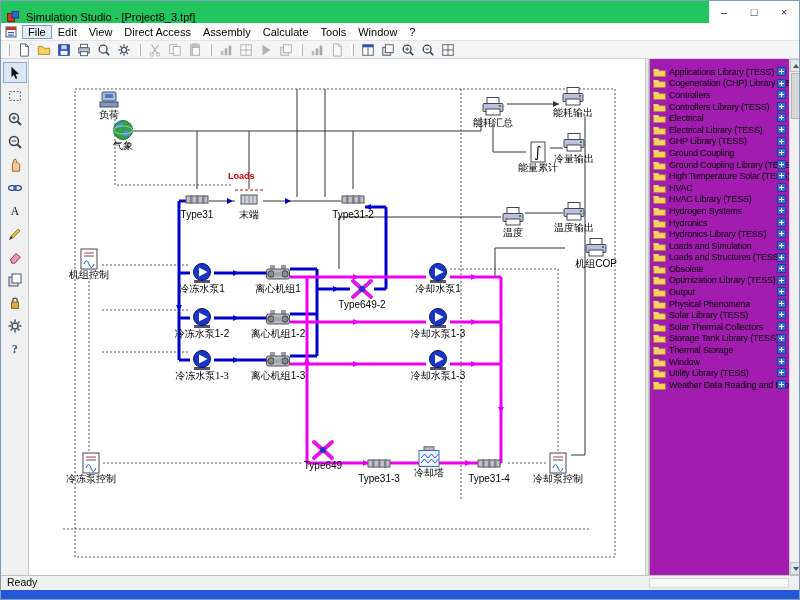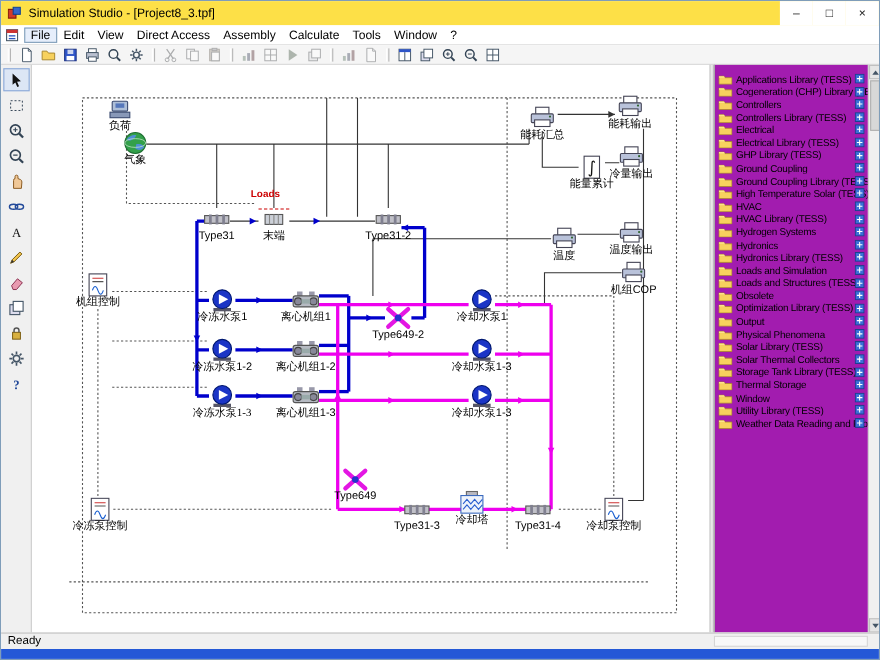--- a/index.html
+++ b/index.html
@@ -1,20 +1,20 @@
 <!DOCTYPE html>
 <html style="--chilled: #0000cc; --cooling: #ee00ee; --wire: #333333; --loads: #cc0000;"><head>
 <meta charset="utf-8">
 <style>
   *{box-sizing:border-box;margin:0;padding:0}
   html,body{background:#c8c8c8;font-family:"Liberation Sans",sans-serif}
   #app{position:relative;width:800px;height:600px;background:#fff;border:1px solid #7f9db9;overflow:hidden}
 
   
-  #titlebar{position:absolute;left:0;top:0;right:0;height:22px;background:#fde047;display:flex;align-items:center;font-size:11px;color:#000}
+  #titlebar{position:absolute;left:0;top:0;right:0;height:22px;background:#22c55e;display:flex;align-items:flex-end;font-size:11px;color:#000}
   #appicon{width:14px;height:12px;margin:0 5px 0 6px;display:flex}
   #appicon svg{width:12px;height:12px}
   #caption{position:absolute;right:0;top:0;height:22px;display:flex}
   .cap{width:30px;height:22px;border:none;background:#fff;font-size:11px;color:#222;font-family:"Liberation Sans",sans-serif}
 
   
   #menubar{position:absolute;left:0;top:22px;right:0;height:18px;background:#fff;display:flex;align-items:center;border-bottom:1px solid #e4e4e4;padding-left:4px}
   #mdiicon{width:13px;height:12px;margin-right:4px;display:flex}
   #mdiicon svg{width:12px;height:12px}
   .menu-item{padding:1px 6px;font-size:11px;color:#000;cursor:default}
@@ -616,21 +616,21 @@
             <span class="cicon">
               <svg viewBox="0 0 26 22">
                 <rect x="7" y="1.5" width="12" height="7" fill="#fff" stroke="#445"></rect>
                 <rect x="3" y="7.5" width="20" height="8" rx="1" fill="#b9c2da" stroke="#445"></rect>
                 <rect x="6" y="13" width="14" height="6" fill="#fff" stroke="#445"></rect>
                 <circle cx="20" cy="10" r="1" fill="#363"></circle>
               </svg>
             </span>
             <div class="clabel">温度输出</div>
           </div>
-          <div class="comp" style="left: 534px; top: 178px;">
+          <div class="comp" style="left: 554px; top: 178px;">
             <span class="cicon">
               <svg viewBox="0 0 26 22">
                 <rect x="7" y="1.5" width="12" height="7" fill="#fff" stroke="#445"></rect>
                 <rect x="3" y="7.5" width="20" height="8" rx="1" fill="#b9c2da" stroke="#445"></rect>
                 <rect x="6" y="13" width="14" height="6" fill="#fff" stroke="#445"></rect>
                 <circle cx="20" cy="10" r="1" fill="#363"></circle>
               </svg>
             </span>
             <div class="clabel">机组COP</div>
           </div>
@@ -747,21 +747,21 @@
           <div class="comp" style="left: 396px; top: 290px;">
             <span class="cicon">
               <svg viewBox="0 0 26 22">
                 <rect x="5" y="18" width="16" height="3" fill="#556"></rect>
                 <circle cx="13" cy="10" r="8.5" fill="#1b35c6" stroke="#001870"></circle>
                 <path d="M10 5.5 L10 14.5 L18.5 10 Z" fill="#fff"></path>
               </svg>
             </span>
             <div class="clabel">冷却水泵1-3</div>
           </div>
-          <div class="comp" style="left: 281px; top: 366px;">
+          <div class="comp" style="left: 281px; top: 380px;">
             <span class="cicon">
               <svg viewBox="0 0 26 22">
                 <line x1="4" y1="3" x2="22" y2="19" stroke="#e316e3" stroke-width="4" stroke-linecap="round"></line>
                 <line x1="4" y1="19" x2="22" y2="3" stroke="#e316e3" stroke-width="4" stroke-linecap="round"></line>
                 <circle cx="13" cy="11" r="3" fill="#2233cc"></circle>
               </svg>
             </span>
             <div class="clabel">Type649</div>
           </div>
           <div class="comp" style="left: 337px; top: 393px;">

